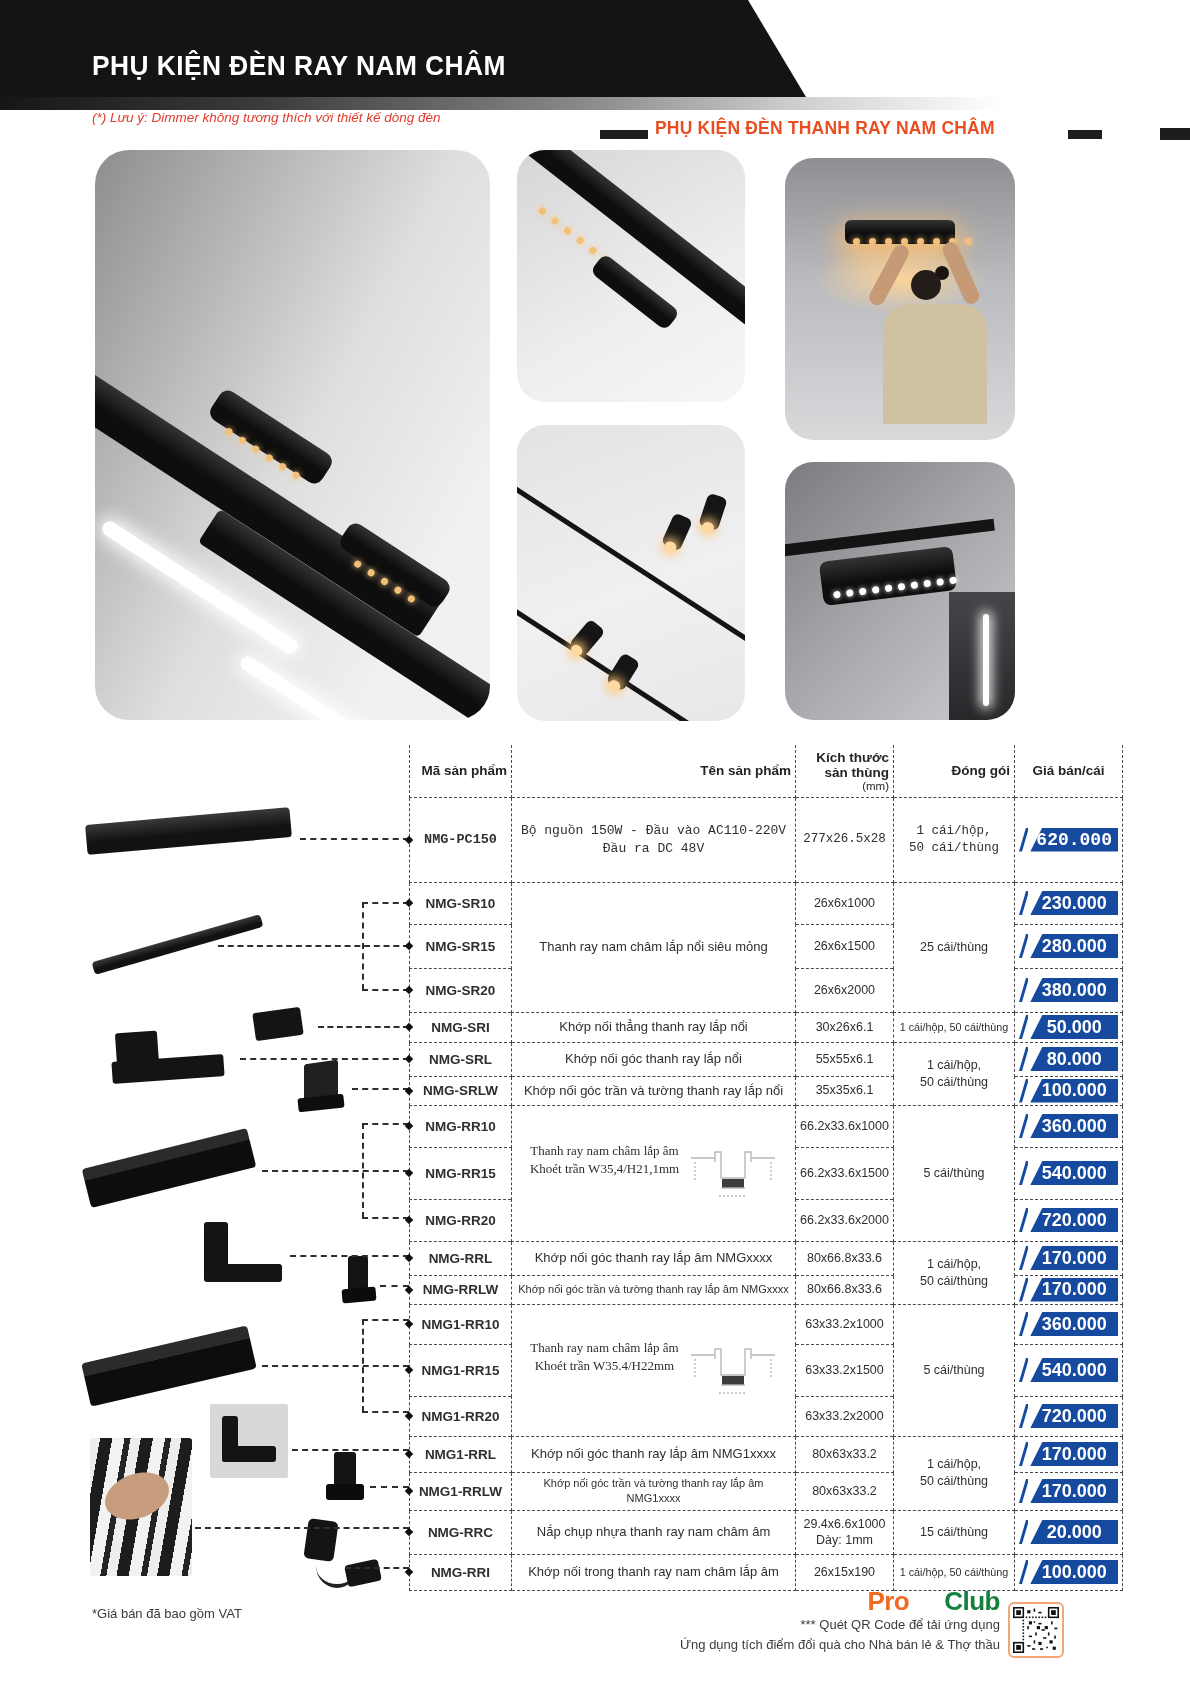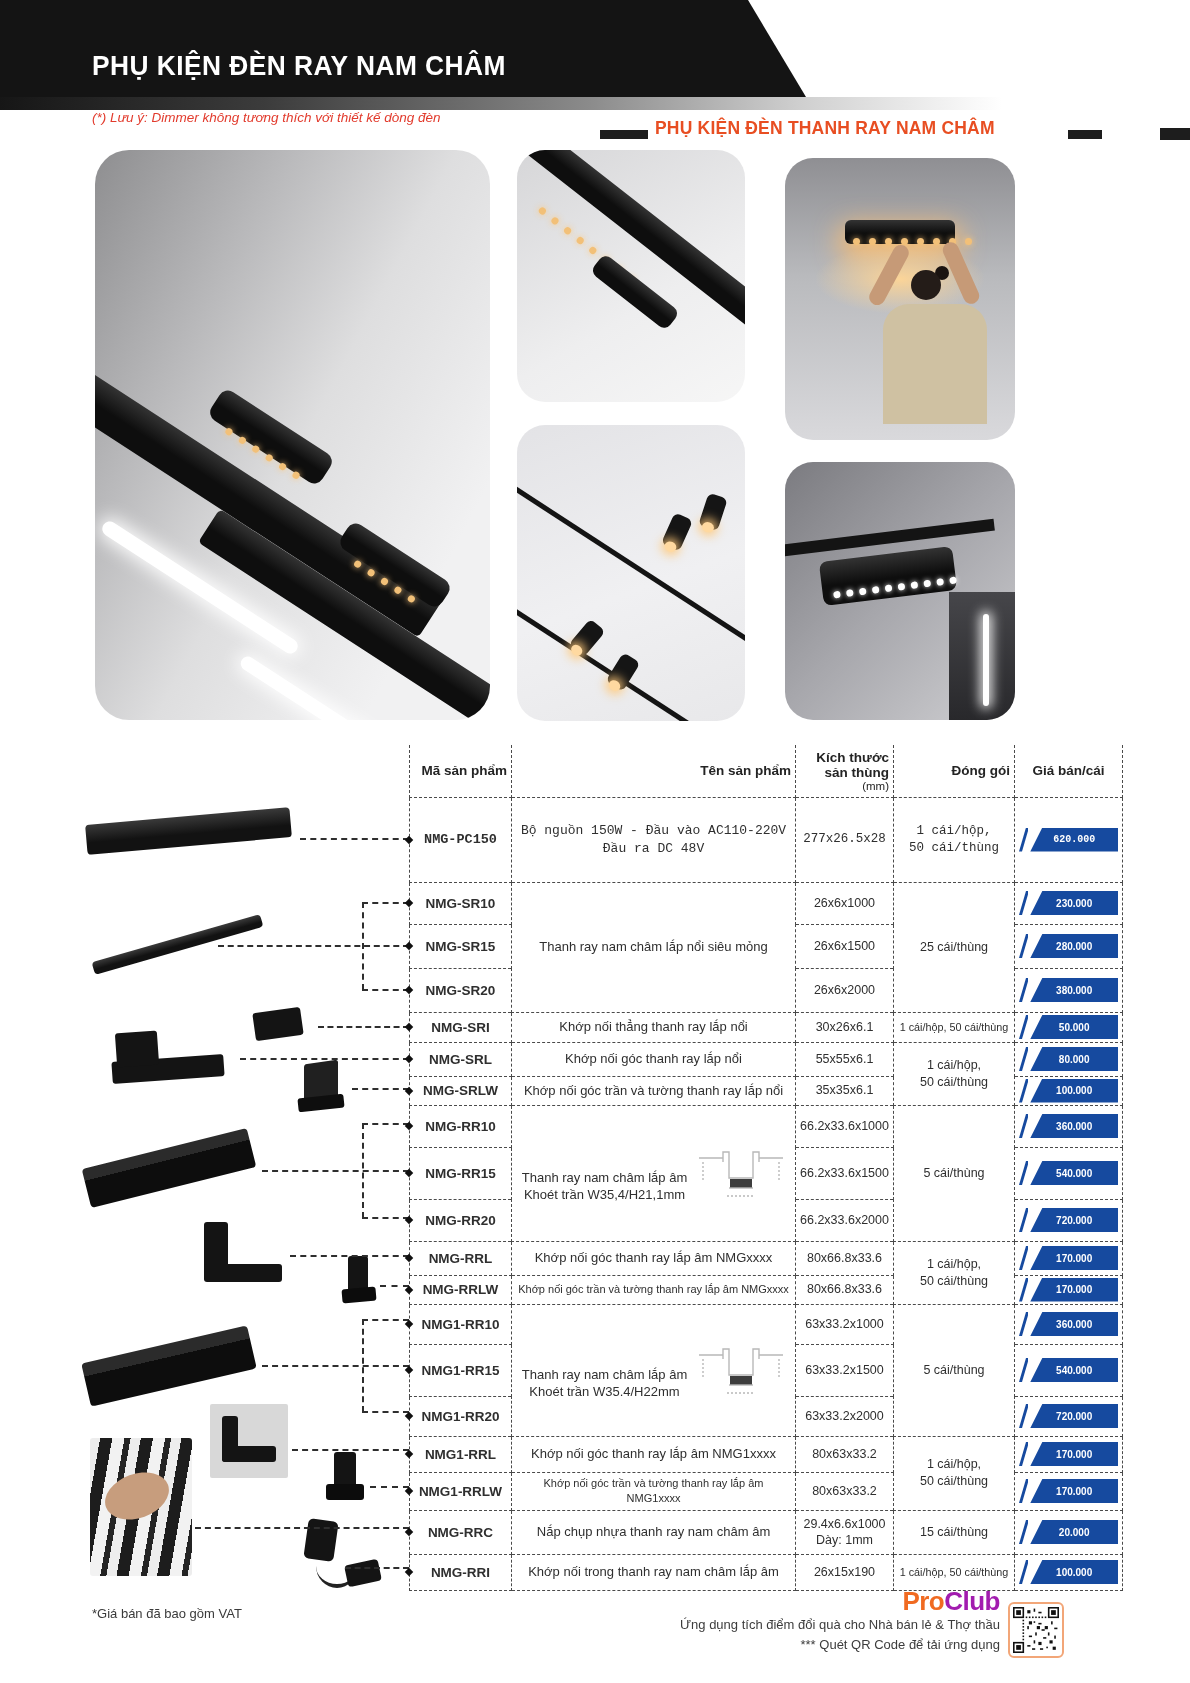--- a/index.html
+++ b/index.html
@@ -67,36 +67,36 @@
   table.price{border-collapse:collapse;table-layout:fixed;width:713px;}
   table.price th,table.price td{border:1px dashed #4a4a4a;padding:2px 4px;vertical-align:middle;color:#2f2f2f;}
   table.price thead th{border-top:none;font-size:13.5px;font-weight:700;text-align:right;color:#242424;}
   table.price thead th .thin{font-weight:400;font-size:11.5px;}
   td.c-code{position:relative;font-weight:700;font-size:13.5px;text-align:center;color:#1c1c1c;}
   tbody td.c-code::before{content:"";position:absolute;left:-4px;top:50%;width:6px;height:6px;margin-top:-3px;
           background:#101010;transform:rotate(45deg);}
   td.c-name{text-align:center;font-size:13px;}
   td.c-name .name-text{white-space:pre-line;line-height:1.35;}
   td.c-name.small{font-size:11px;}
-  td.c-name .nd{display:flex;align-items:flex-end;justify-content:center;gap:10px;}
+  td.c-name .nd{display:flex;align-items:flex-start;justify-content:center;gap:10px;font-family:Liberation Serif, serif;}
   td.c-size{text-align:center;font-size:12.5px;white-space:pre-line;line-height:1.3;}
   td.c-pack{text-align:center;font-size:12.5px;white-space:pre-line;line-height:1.35;}
   td.c-pack.small{font-size:10.8px;padding:2px 1px;}
   td.c-price{padding:0 6px 0 0;}
   .badge-wrap{display:flex;justify-content:flex-end;align-items:center;}
   .badge-sliver{width:10px;height:24px;background:#164A9F;clip-path:polygon(7px 0,10px 0,3px 100%,0 100%);margin-right:2px;}
-  .badge{position:relative;width:94px;height:24px;background:#164A9F;color:#fff;font-weight:700;font-size:10px;
+  .badge{position:relative;width:94px;height:24px;background:#164A9F;color:#fff;font-weight:700;font-size:18px;
           display:flex;align-items:center;justify-content:center;clip-path:polygon(12px 0,100% 0,100% 100%,0 100%);}
 
   
   .vat-note{position:absolute;left:92px;top:1606px;font-size:13px;color:#3a3a3a;}
   .app-block{position:absolute;left:540px;top:1588px;width:460px;text-align:right;}
   .proclub{font-size:26px;font-weight:800;letter-spacing:-.5px;line-height:1.05;}
   .proclub .pro{color:#F06A21;}
-  .proclub .club{color:#a21caf;}
+  .proclub .club{color:#15803d;margin-left:35px;}
   .app-line{font-size:13px;color:#3c3c3c;line-height:1.5;}
   .qr{position:absolute;left:1008px;top:1602px;width:52px;height:52px;border:2px solid #f2a678;border-radius:6px;
           background:#fff;display:flex;align-items:center;justify-content:center;}
   .page-flag{position:absolute;left:1052px;top:1596px;width:138px;height:87px;background:#1c1c1c;
           clip-path:polygon(46px 0,100% 0,100% 100%,12px 100%);display:flex;align-items:center;justify-content:center;
           padding-left:34px;box-sizing:border-box;}
   .page-flag span{color:#fff;font-size:34px;font-weight:800;}
 </style>
 </head>
 <body>
@@ -575,22 +575,22 @@
               </div>
             </td>
           </tr>
         </tbody>
     </table>
   </div>
 
   <div class="vat-note">*Giá bán đã bao gồm VAT</div>
   <div class="app-block">
     <div class="proclub"><span class="pro">Pro</span><span class="club">Club</span></div>
+    <div class="app-line">*** Quét QR Code để tải ứng dụng</div>
     <div class="app-line">Ứng dụng tích điểm đổi quà cho Nhà bán lẻ &amp; Thợ thầu</div>
-    <div class="app-line">*** Quét QR Code để tải ứng dụng</div>
   </div>
   <div class="qr">
     <svg width="46" height="46" viewBox="0 0 29 29">
       <rect width="29" height="29" fill="#fff"></rect>
       <g fill="#111">
         <rect x="0" y="0" width="7" height="7"></rect>
           <rect x="1" y="1" width="5" height="5" fill="#fff"></rect>
           <rect x="2" y="2" width="3" height="3"></rect>
         <rect x="22" y="0" width="7" height="7"></rect>
           <rect x="23" y="1" width="5" height="5" fill="#fff"></rect>

